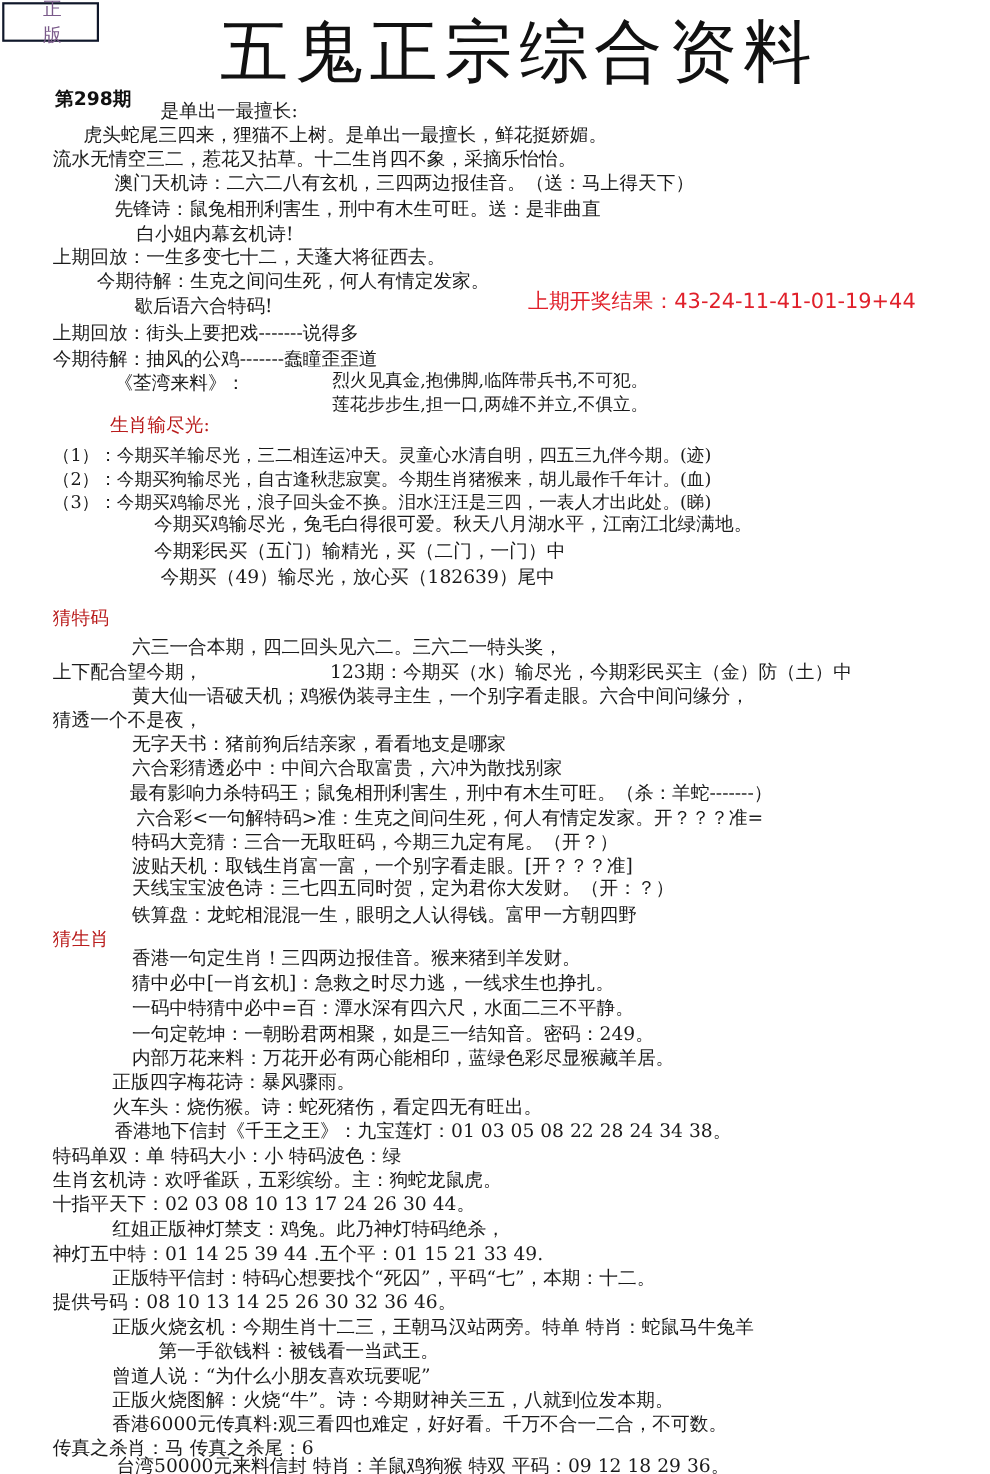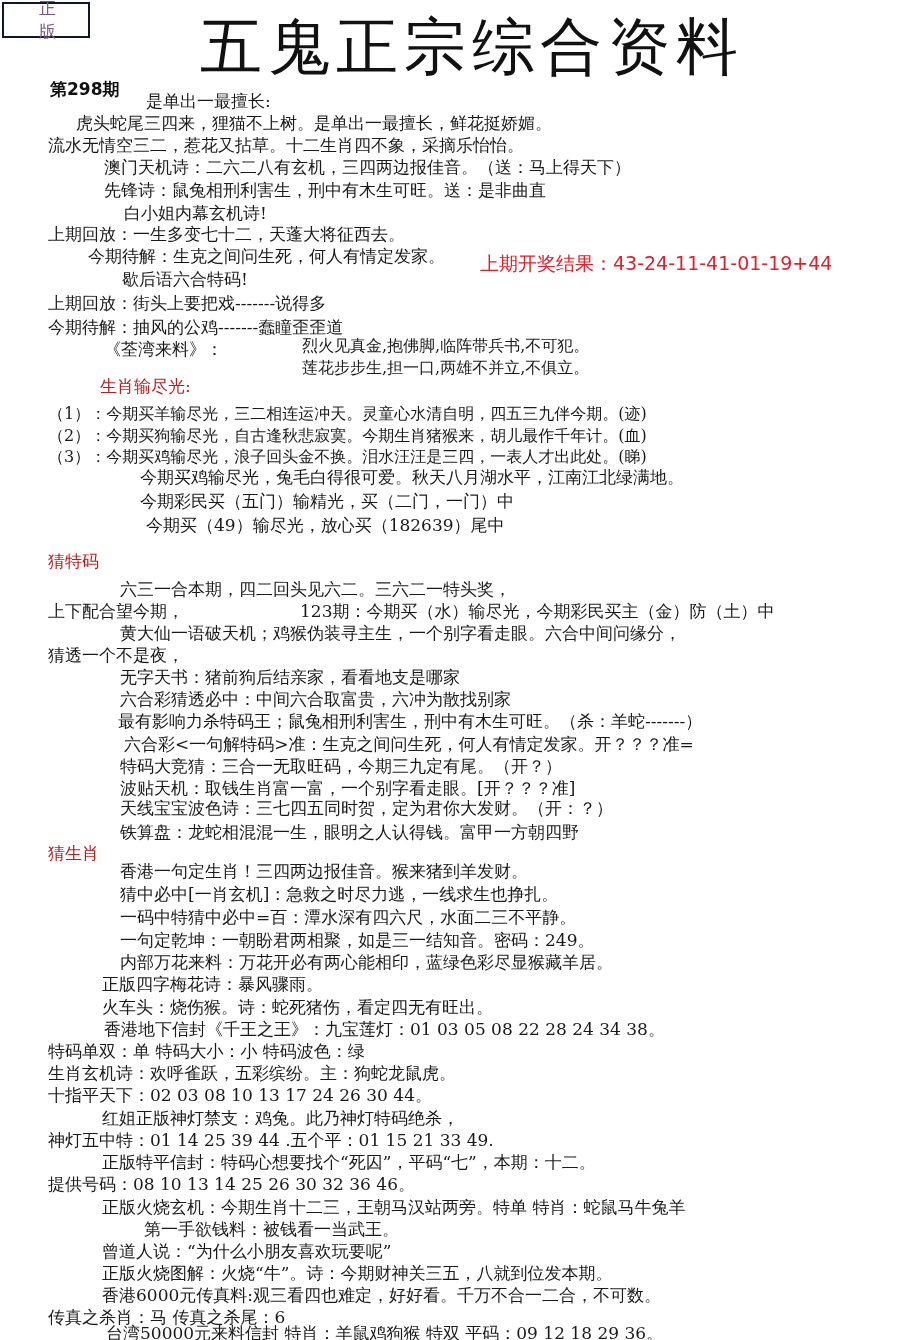--- a/index.html
+++ b/index.html
@@ -29,21 +29,21 @@
   .line {
     position: absolute; white-space: nowrap;
     font-size: 17px; line-height: 22px; color: #1a1a1a;
     letter-spacing: 0px;
   }
   .red-head {
     position: absolute; white-space: nowrap;
     font-size: 17px; color: #b91c1c;
   }
   .result {
-    position: absolute; left: 480px; top: 251px; white-space: nowrap;
+    position: absolute; left: 480px; top: 261px; white-space: nowrap;
     font-family: "DejaVu Sans", "Liberation Sans", sans-serif;
     font-size: 19px; color: #e0202a;
   }
 </style>
 </head>
 <body>
 
 <div class="badge">正 版</div>
 <h1 class="title" style="margin:0;">五鬼正宗综合资料</h1>
 <div class="issue">第298期</div>

